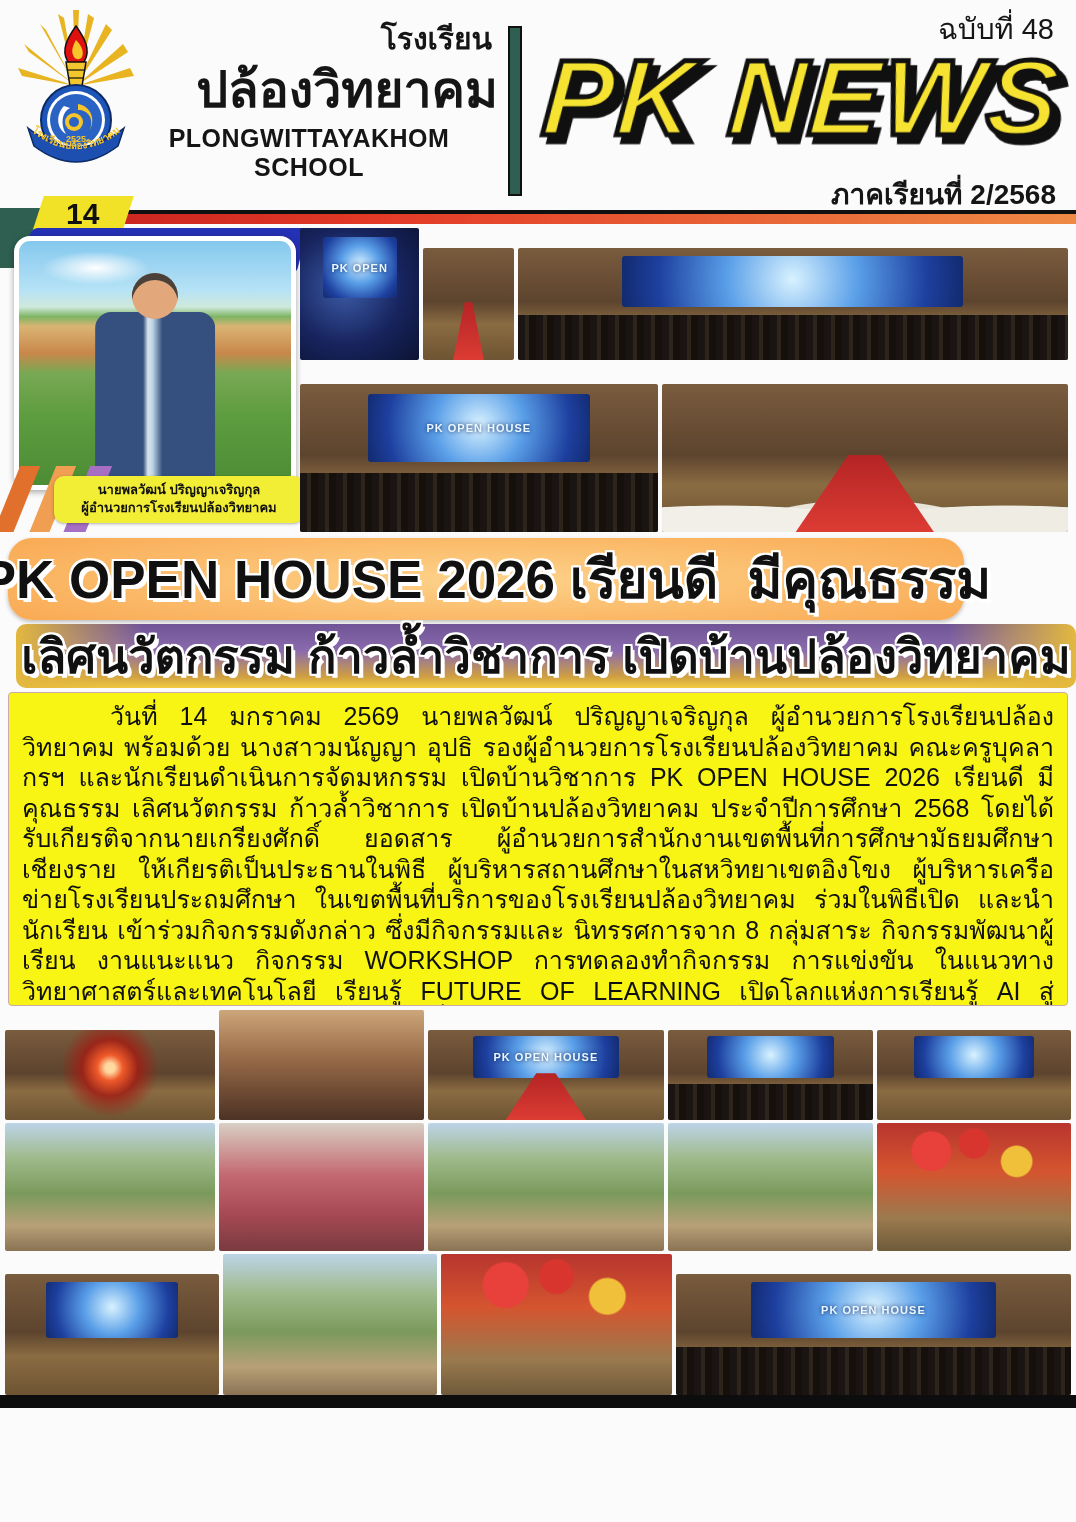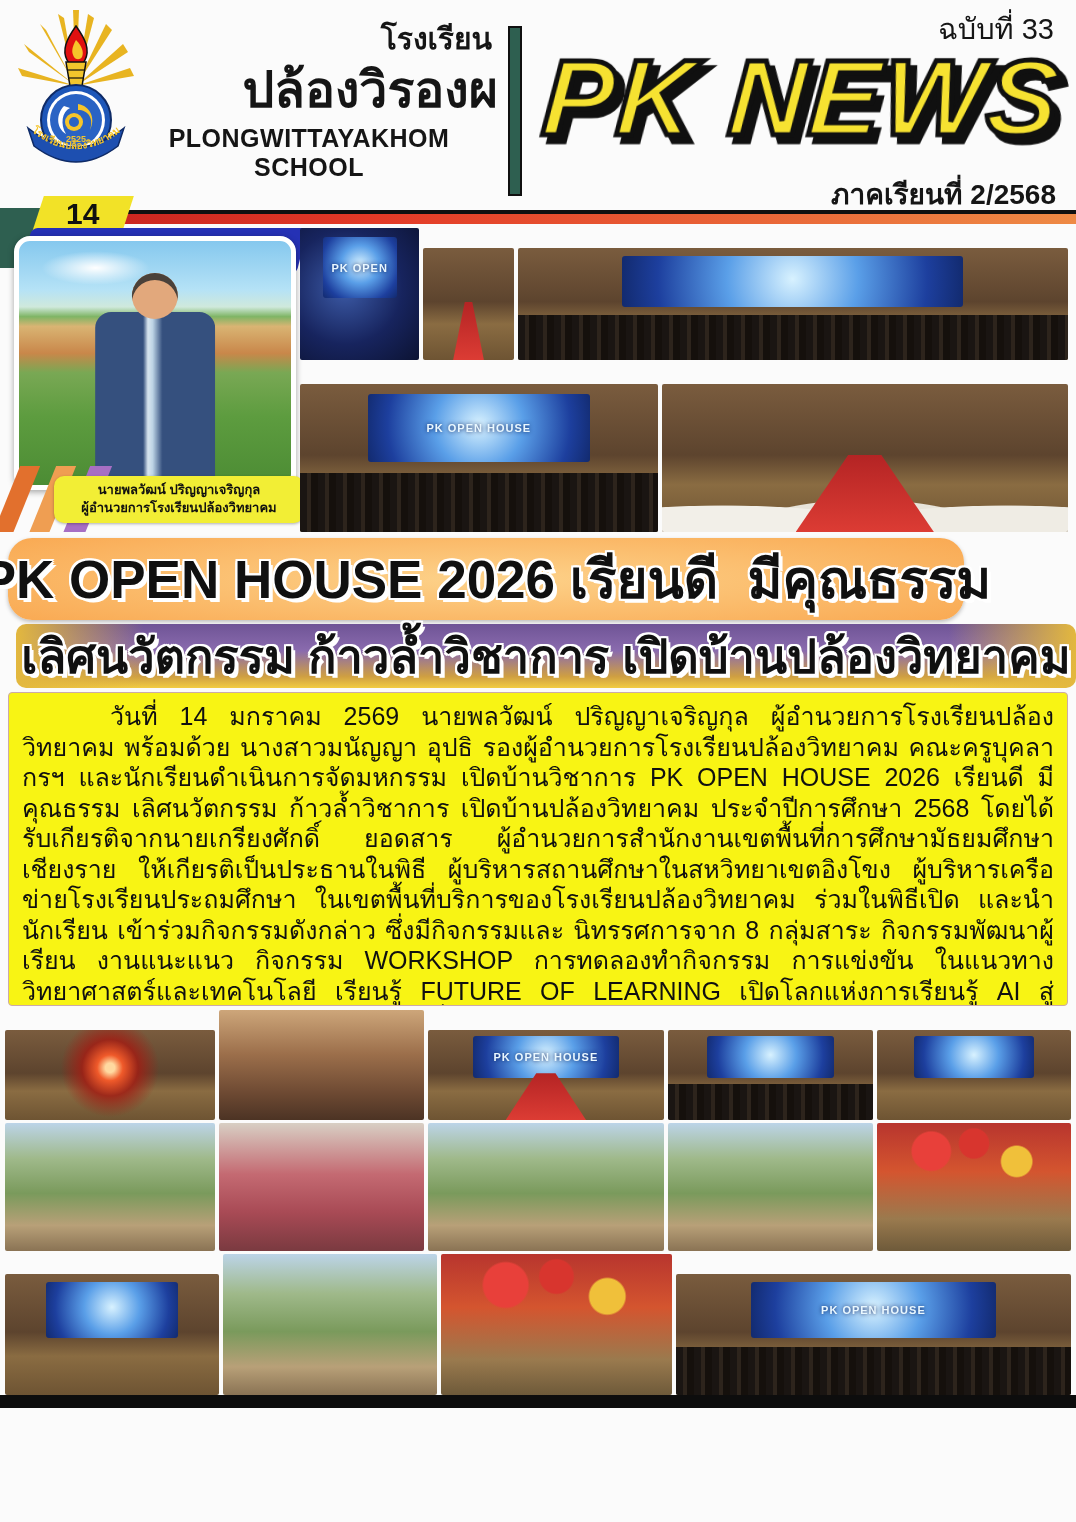--- a/index.html
+++ b/index.html
@@ -139,27 +139,27 @@
       <text x="60" y="132" text-anchor="middle" font-size="9" fill="#f6c52a" font-weight="bold" id="logo-year-text">2525</text>
       <path id="ribbonPath" d="M16 122 Q60 156 104 122" fill="none"></path>
       <path d="M12 118 Q60 156 108 118 L102 136 Q60 168 18 136 Z" fill="#1d4fb0" stroke="#0e2a66" stroke-width="1.5"></path>
       <text font-size="10" fill="#f6c52a" font-weight="bold">
         <textPath href="#ribbonPath" startOffset="50%" text-anchor="middle" id="logo-ribbon-textpath">โรงเรียนปล้องวิทยาคม</textPath>
       </text>
     </svg>
 
     <div class="school-block">
       <div class="school-th-prefix">โรงเรียน</div>
-      <div class="school-th">ปล้องวิรองผ</div>
+      <div class="school-th">ปล้องวิทยาคม</div>
       <div class="school-en">PLONGWITTAYAKHOM SCHOOL</div>
     </div>
 
     <div class="green-bar"></div>
     <div class="pk-news">PK NEWS</div>
-    <div class="issue-no">ฉบับที่ 33</div>
+    <div class="issue-no">ฉบับที่ 48</div>
     <div class="semester">ภาคเรียนที่ 2/2568</div>
   </div>
   <div class="red-rule"></div>
 
   <div class="green-chip"></div>
   <div class="day-badge">
     <span>14</span>
   </div>
   <div class="month-banner">
     <span>มกราคม 2569</span>

